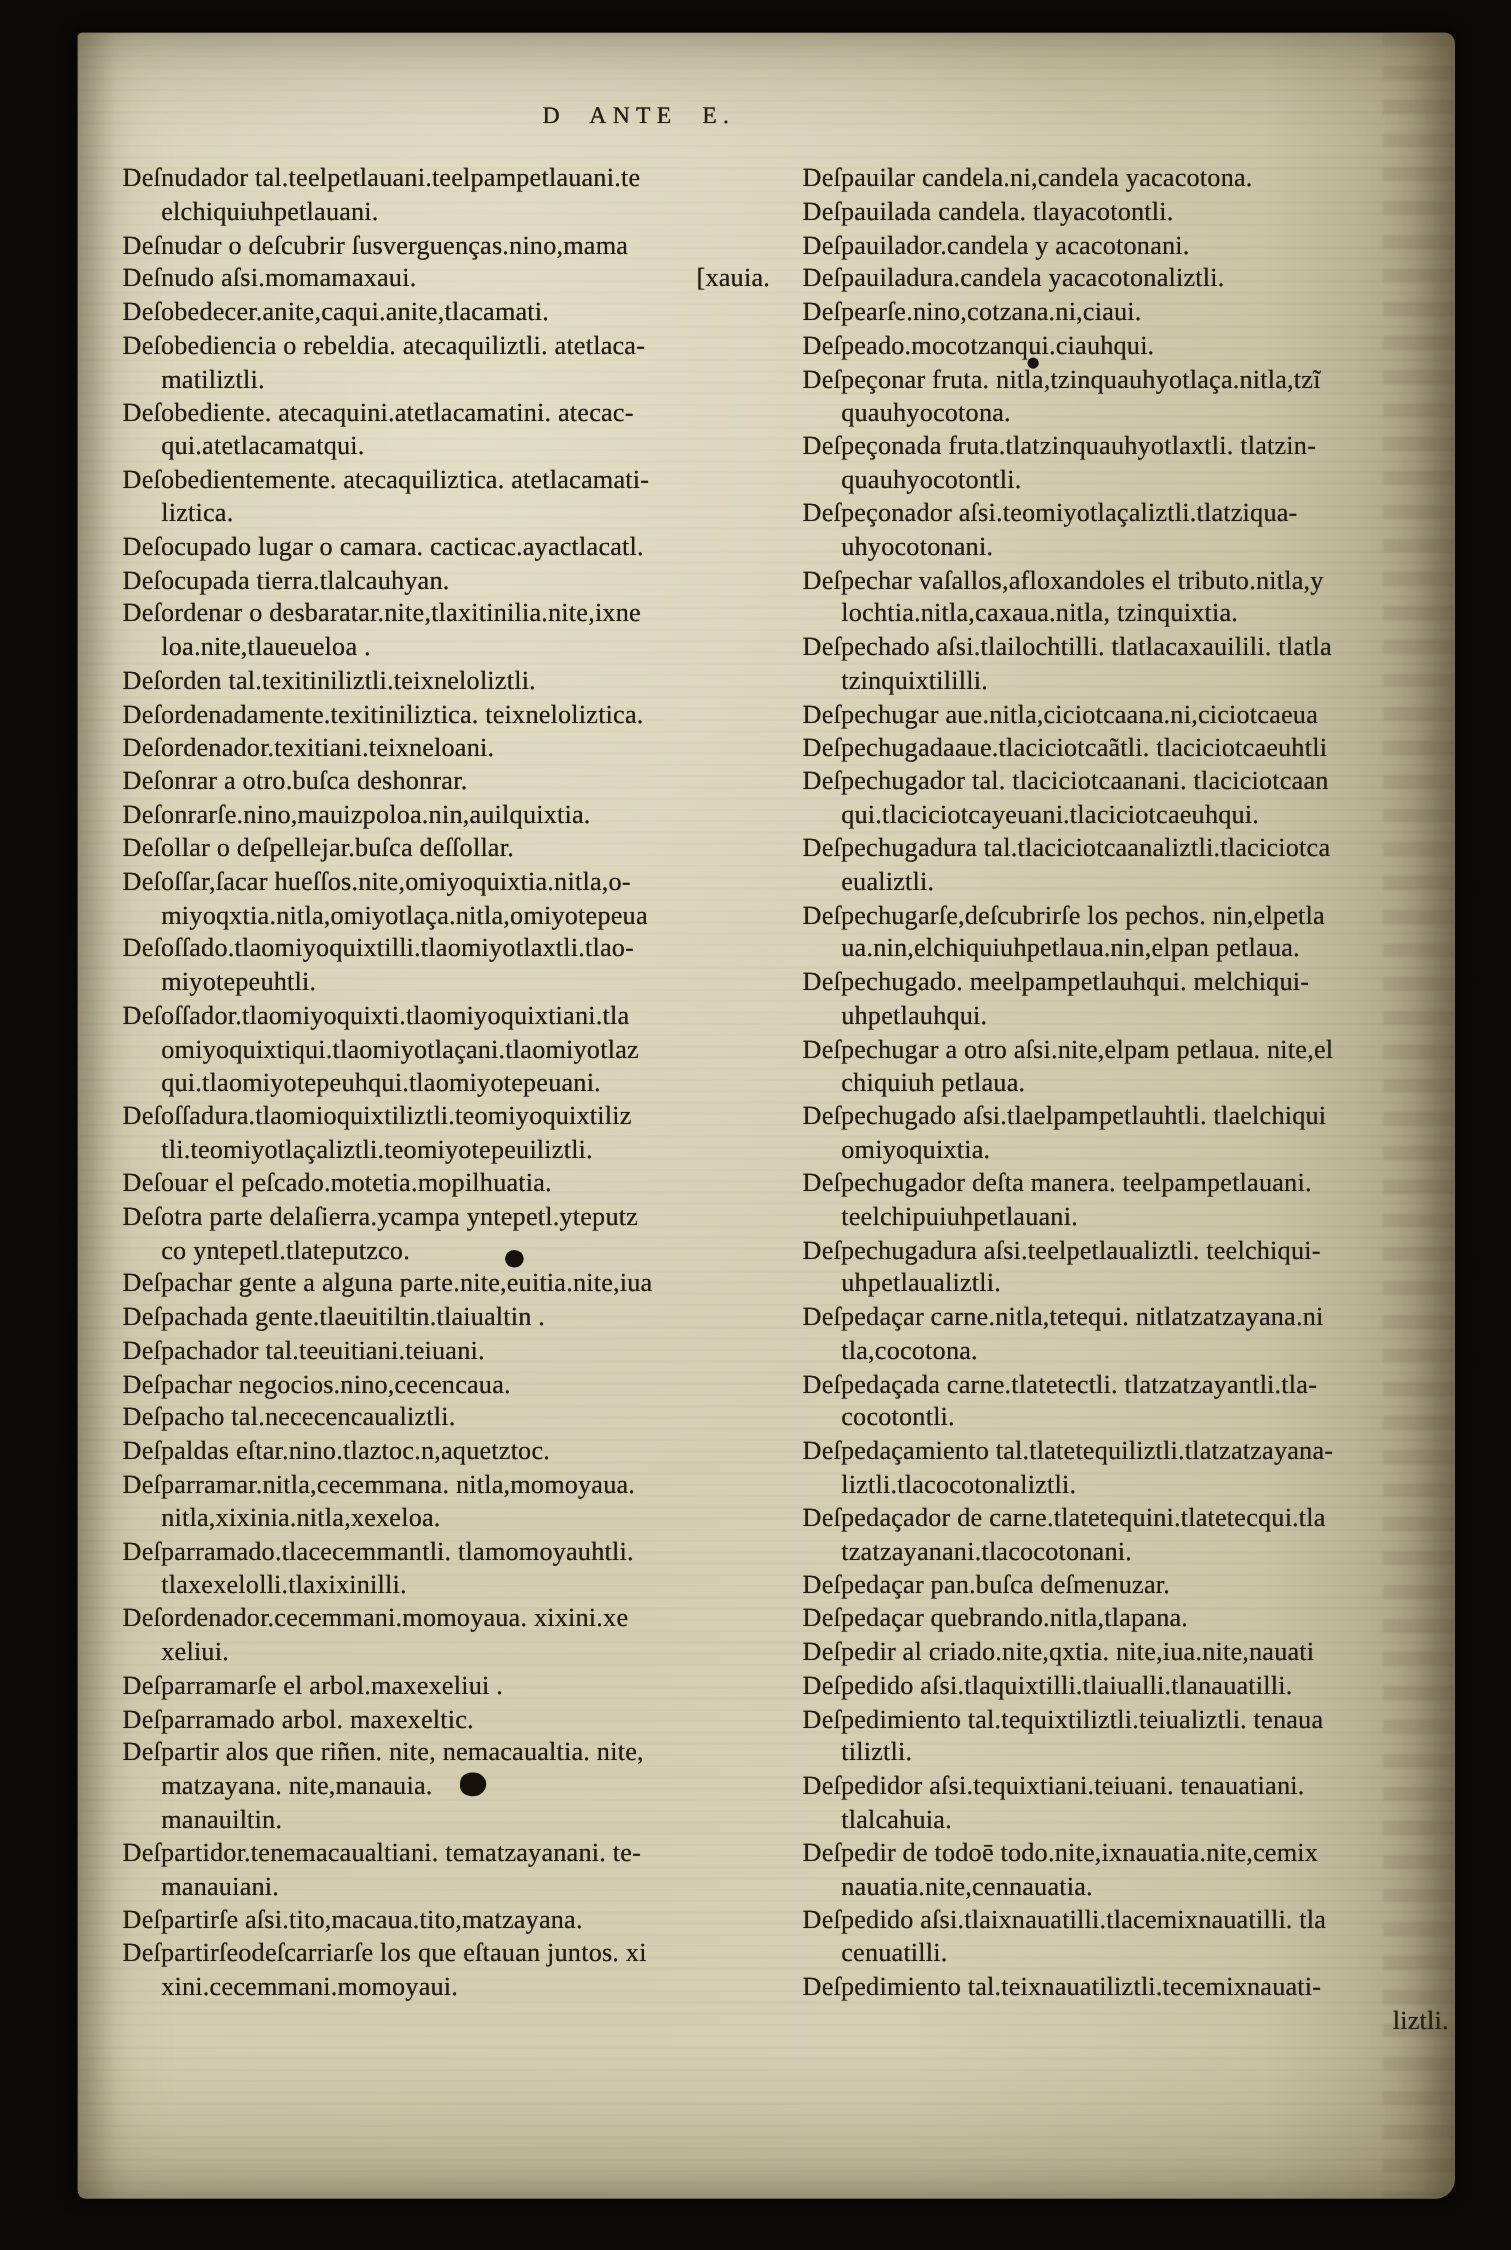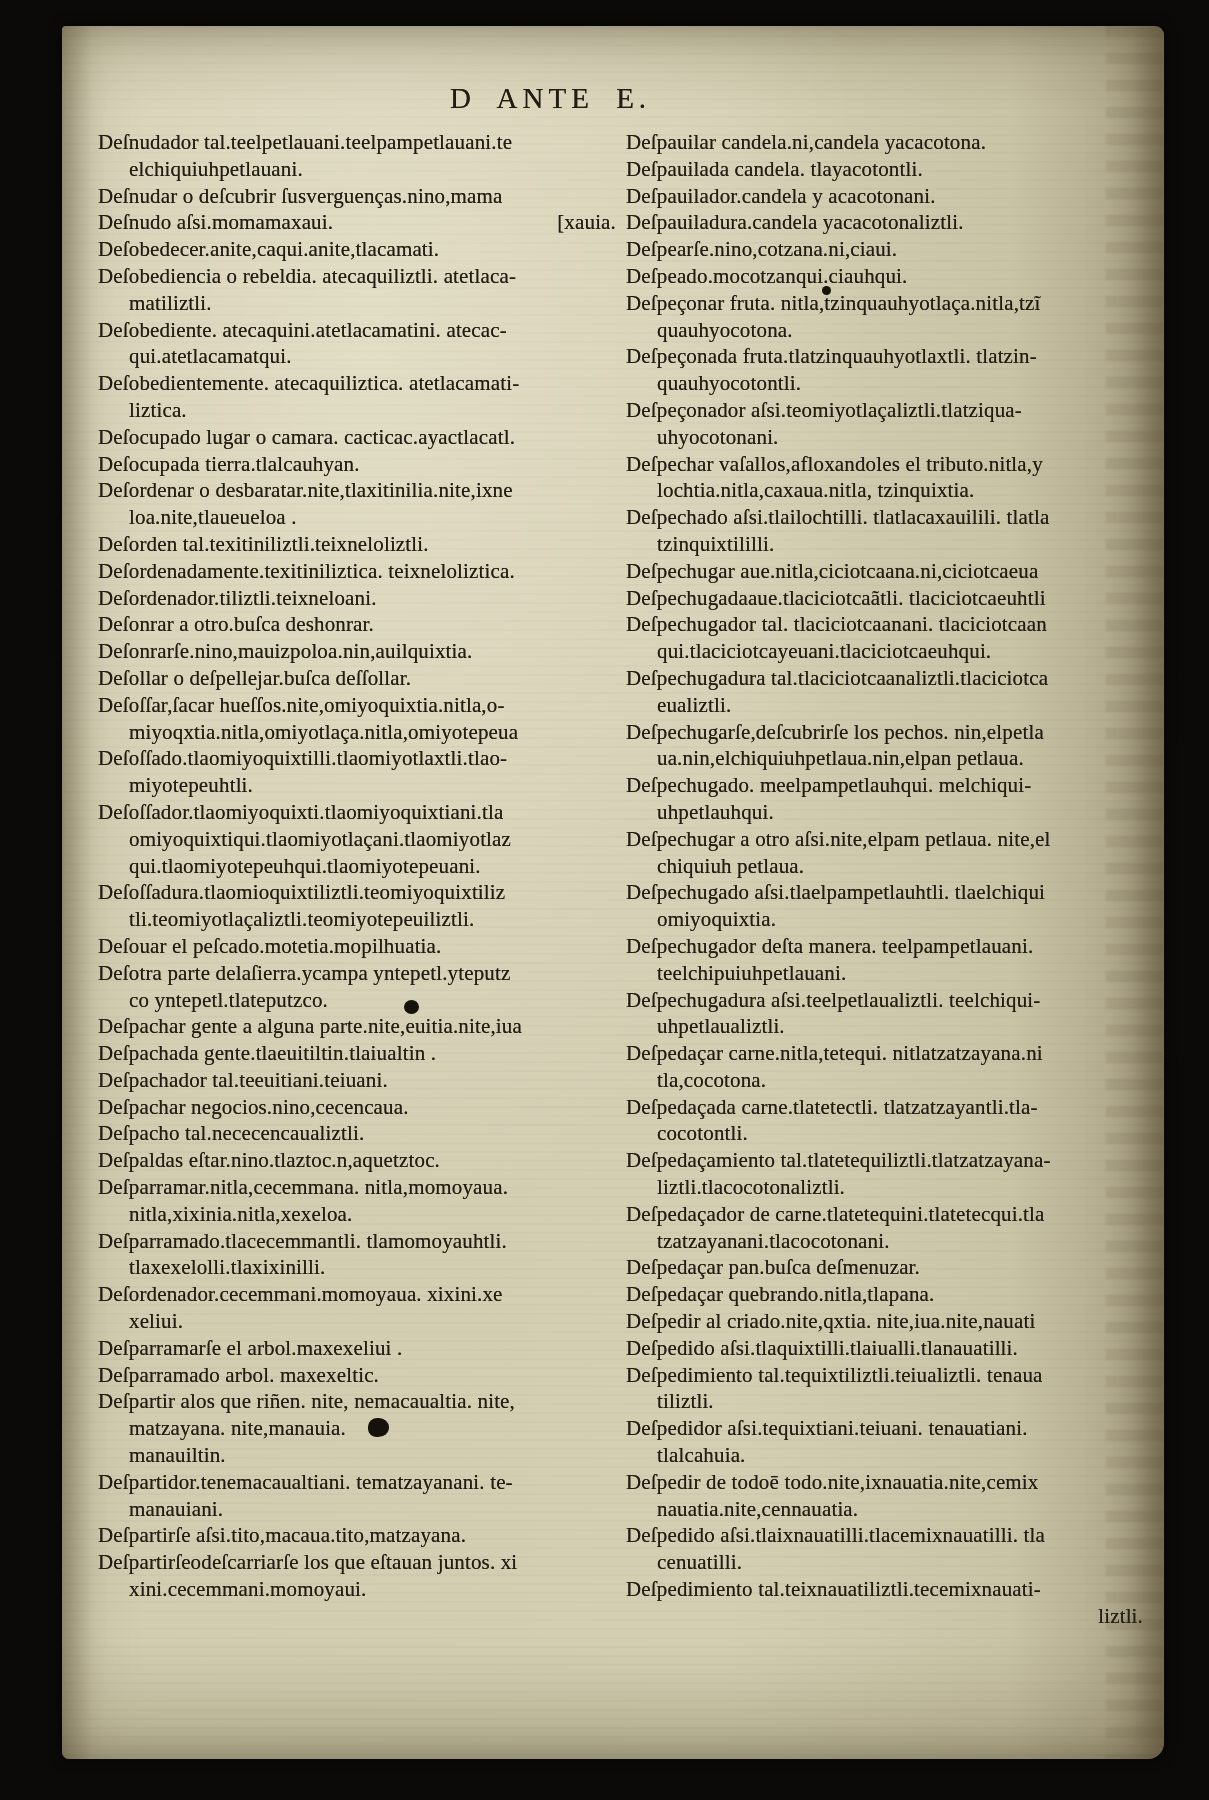--- a/index.html
+++ b/index.html
@@ -19,27 +19,27 @@
       repeating-linear-gradient(180deg, rgba(110,100,70,0.045) 0px, rgba(110,100,70,0.045) 2px, rgba(0,0,0,0) 2px, rgba(0,0,0,0) 9px),
       var(--paper,#d4cfb3);
     border-radius:4px 9px 16px 7px;
     box-shadow: inset 0 0 70px rgba(70,60,35,0.35), inset -14px 0 30px rgba(60,50,30,0.25), 0 0 12px rgba(0,0,0,0.8);
   }
   .header{
     position:absolute;top:56px;left:0;width:100%;height:34px;
     color:var(--ink,#221d14);
   }
   .header .ht{
-    position:absolute;left:388px;top:0;
-    font-size:29px;letter-spacing:5px;word-spacing:10px;
+    position:absolute;left:372px;top:0;
+    font-size:19px;letter-spacing:5px;word-spacing:10px;
     text-shadow:0 0 0.6px rgba(30,24,12,0.85);
     white-space:nowrap;
   }
   .cols{
-    position:absolute;top:103px;left:36px;display:flex;gap:7px;
+    position:absolute;top:103px;left:36px;display:flex;gap:23px;
   }
   .col{width:521px;flex:none;color:var(--ink,#221d14);}
   .entry{margin:0;}
   .line{
     position:relative;
     font-size:21px;line-height:26.8px;white-space:nowrap;
     letter-spacing:0.15px;
     text-shadow:0 0 0.6px rgba(35,28,14,0.75);
   }
   .line.cont{padding-left:31px;}
@@ -108,21 +108,21 @@
           <div class="line">Deſordenar o desbaratar.nite,tlaxitinilia.nite,ixne</div>
           <div class="line cont">loa.nite,tlaueueloa .</div>
         </div>
         <div class="entry">
           <div class="line">Deſorden tal.texitiniliztli.teixneloliztli.</div>
         </div>
         <div class="entry">
           <div class="line">Deſordenadamente.texitiniliztica. teixneloliztica.</div>
         </div>
         <div class="entry">
-          <div class="line">Deſordenador.tiliztli.teixneloani.</div>
+          <div class="line">Deſordenador.texitiani.teixneloani.</div>
         </div>
         <div class="entry">
           <div class="line">Deſonrar a otro.buſca deshonrar.</div>
         </div>
         <div class="entry">
           <div class="line">Deſonrarſe.nino,mauizpoloa.nin,auilquixtia.</div>
         </div>
         <div class="entry">
           <div class="line">Deſollar o deſpellejar.buſca deſſollar.</div>
         </div>

